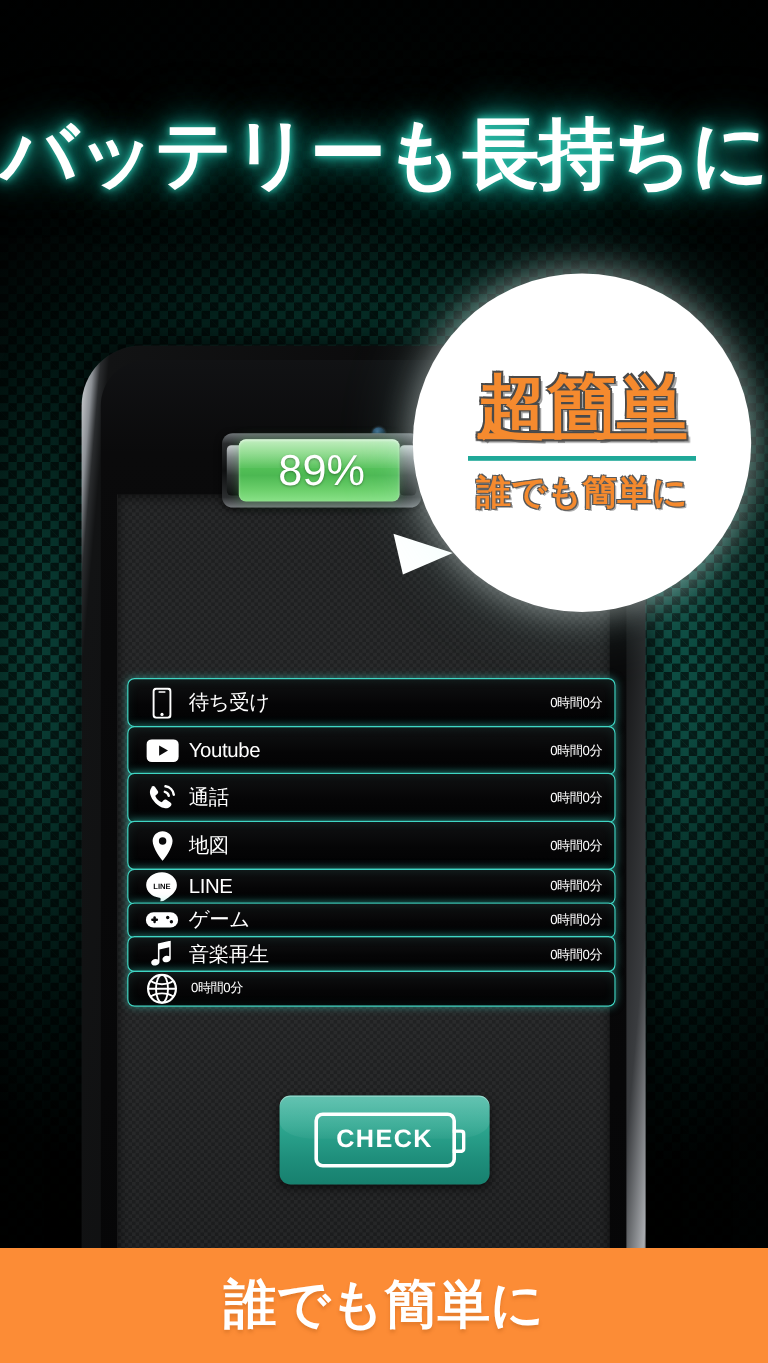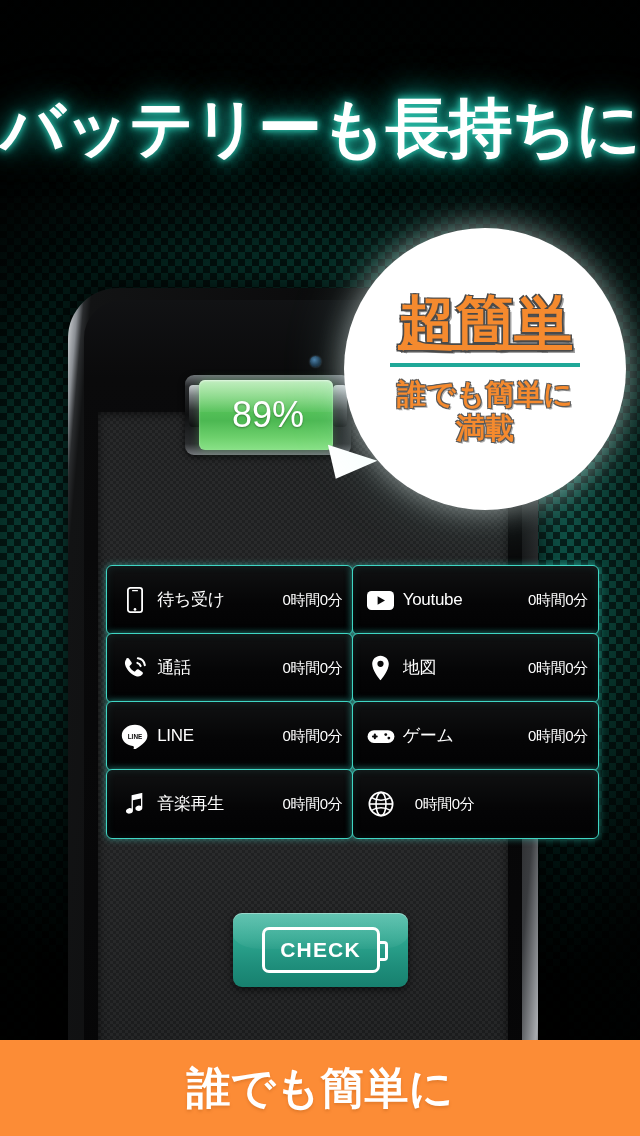--- a/index.html
+++ b/index.html
@@ -132,23 +132,23 @@
       linear-gradient(180deg, #1e1f20 0%, #222324 55%, #1a1b1c 100%);
     background-size: 6px 6px, 6px 6px, 100% 100%;
     background-position: 0 0, 3px 3px, 0 0;
     box-shadow: inset 0 2px 10px rgba(0,0,0,0.6);
   }
 
   
   .battery {
     position: absolute;
     left: 185px;
-    top: 375px;
+    top: 361px;
     width: 166px;
-    height: 80px;
+    height: 62px;
     z-index: 14;
     text-align: center;
   }
   .batt-shell {
     position: absolute;
     inset: 0;
     border-radius: 9px;
     background: linear-gradient(180deg, #6f7478 0%, #2a2c2e 14%, #0f1011 50%, #2b2d2f 86%, #75797d 100%);
     box-shadow: 0 2px 6px rgba(0,0,0,0.7);
   }
@@ -257,24 +257,24 @@
       -1px 1px 0 #5a5a5a,
       1px 1px 0 #5a5a5a,
       2px 2px 0 rgba(80,80,80,0.45);
   }
 
   
   .grid {
     position: absolute;
     left: 107px;
     top: 566px;
-    width: 491px;
+    width: 405px;
     height: 272px;
     display: grid;
-    grid-template-columns: 1fr 1fr;
+    grid-template-columns: 1fr;
     grid-template-rows: repeat(4, 1fr);
     z-index: 16;
   }
   .cell {
     position: relative;
     display: flex;
     align-items: center;
     padding: 0 10px 0 14px;
     box-sizing: border-box;
     background: linear-gradient(180deg, #101112 0%, #050506 55%, #020203 100%);
@@ -302,24 +302,24 @@
     font-size: 17px;
     line-height: 1.12;
     letter-spacing: -0.3px;
     white-space: nowrap;
     overflow: hidden;
   }
   .cell-label.two-line { font-size: 15px; white-space: normal; }
   .cell-time {
     flex: 0 0 auto;
     color: #ffffff;
-    font-size: 15px;
+    font-size: 11px;
     letter-spacing: -0.4px;
     white-space: nowrap;
-    margin-left: 12px;
+    margin-left: 2px;
   }
 
   
   .check-btn {
     position: absolute;
     left: 233px;
     top: 913px;
     width: 175px;
     height: 74px;
     border-radius: 9px;
@@ -423,21 +423,20 @@
     </div>
     <div class="batt-pct">89%</div>
   </div>
 
   <div class="bubble-tail"></div>
   <div class="bubble">
     <div class="bubble-main">超簡単</div>
     <div class="bubble-rule"></div>
     <div class="bubble-sub">
       <div>誰でも簡単に</div>
-      <div>満載</div>
     </div>
   </div>
 
   <div class="grid">
 
     <div class="cell">
       <span class="cell-icon">
         <svg width="16" height="26" viewBox="0 0 16 26">
             <rect x="0.9" y="0.9" width="14.2" height="24.2" rx="2.4" fill="none" stroke="#fff" stroke-width="1.8"></rect>
             <rect x="5" y="3.1" width="6" height="1.2" rx="0.6" fill="#fff"></rect>

